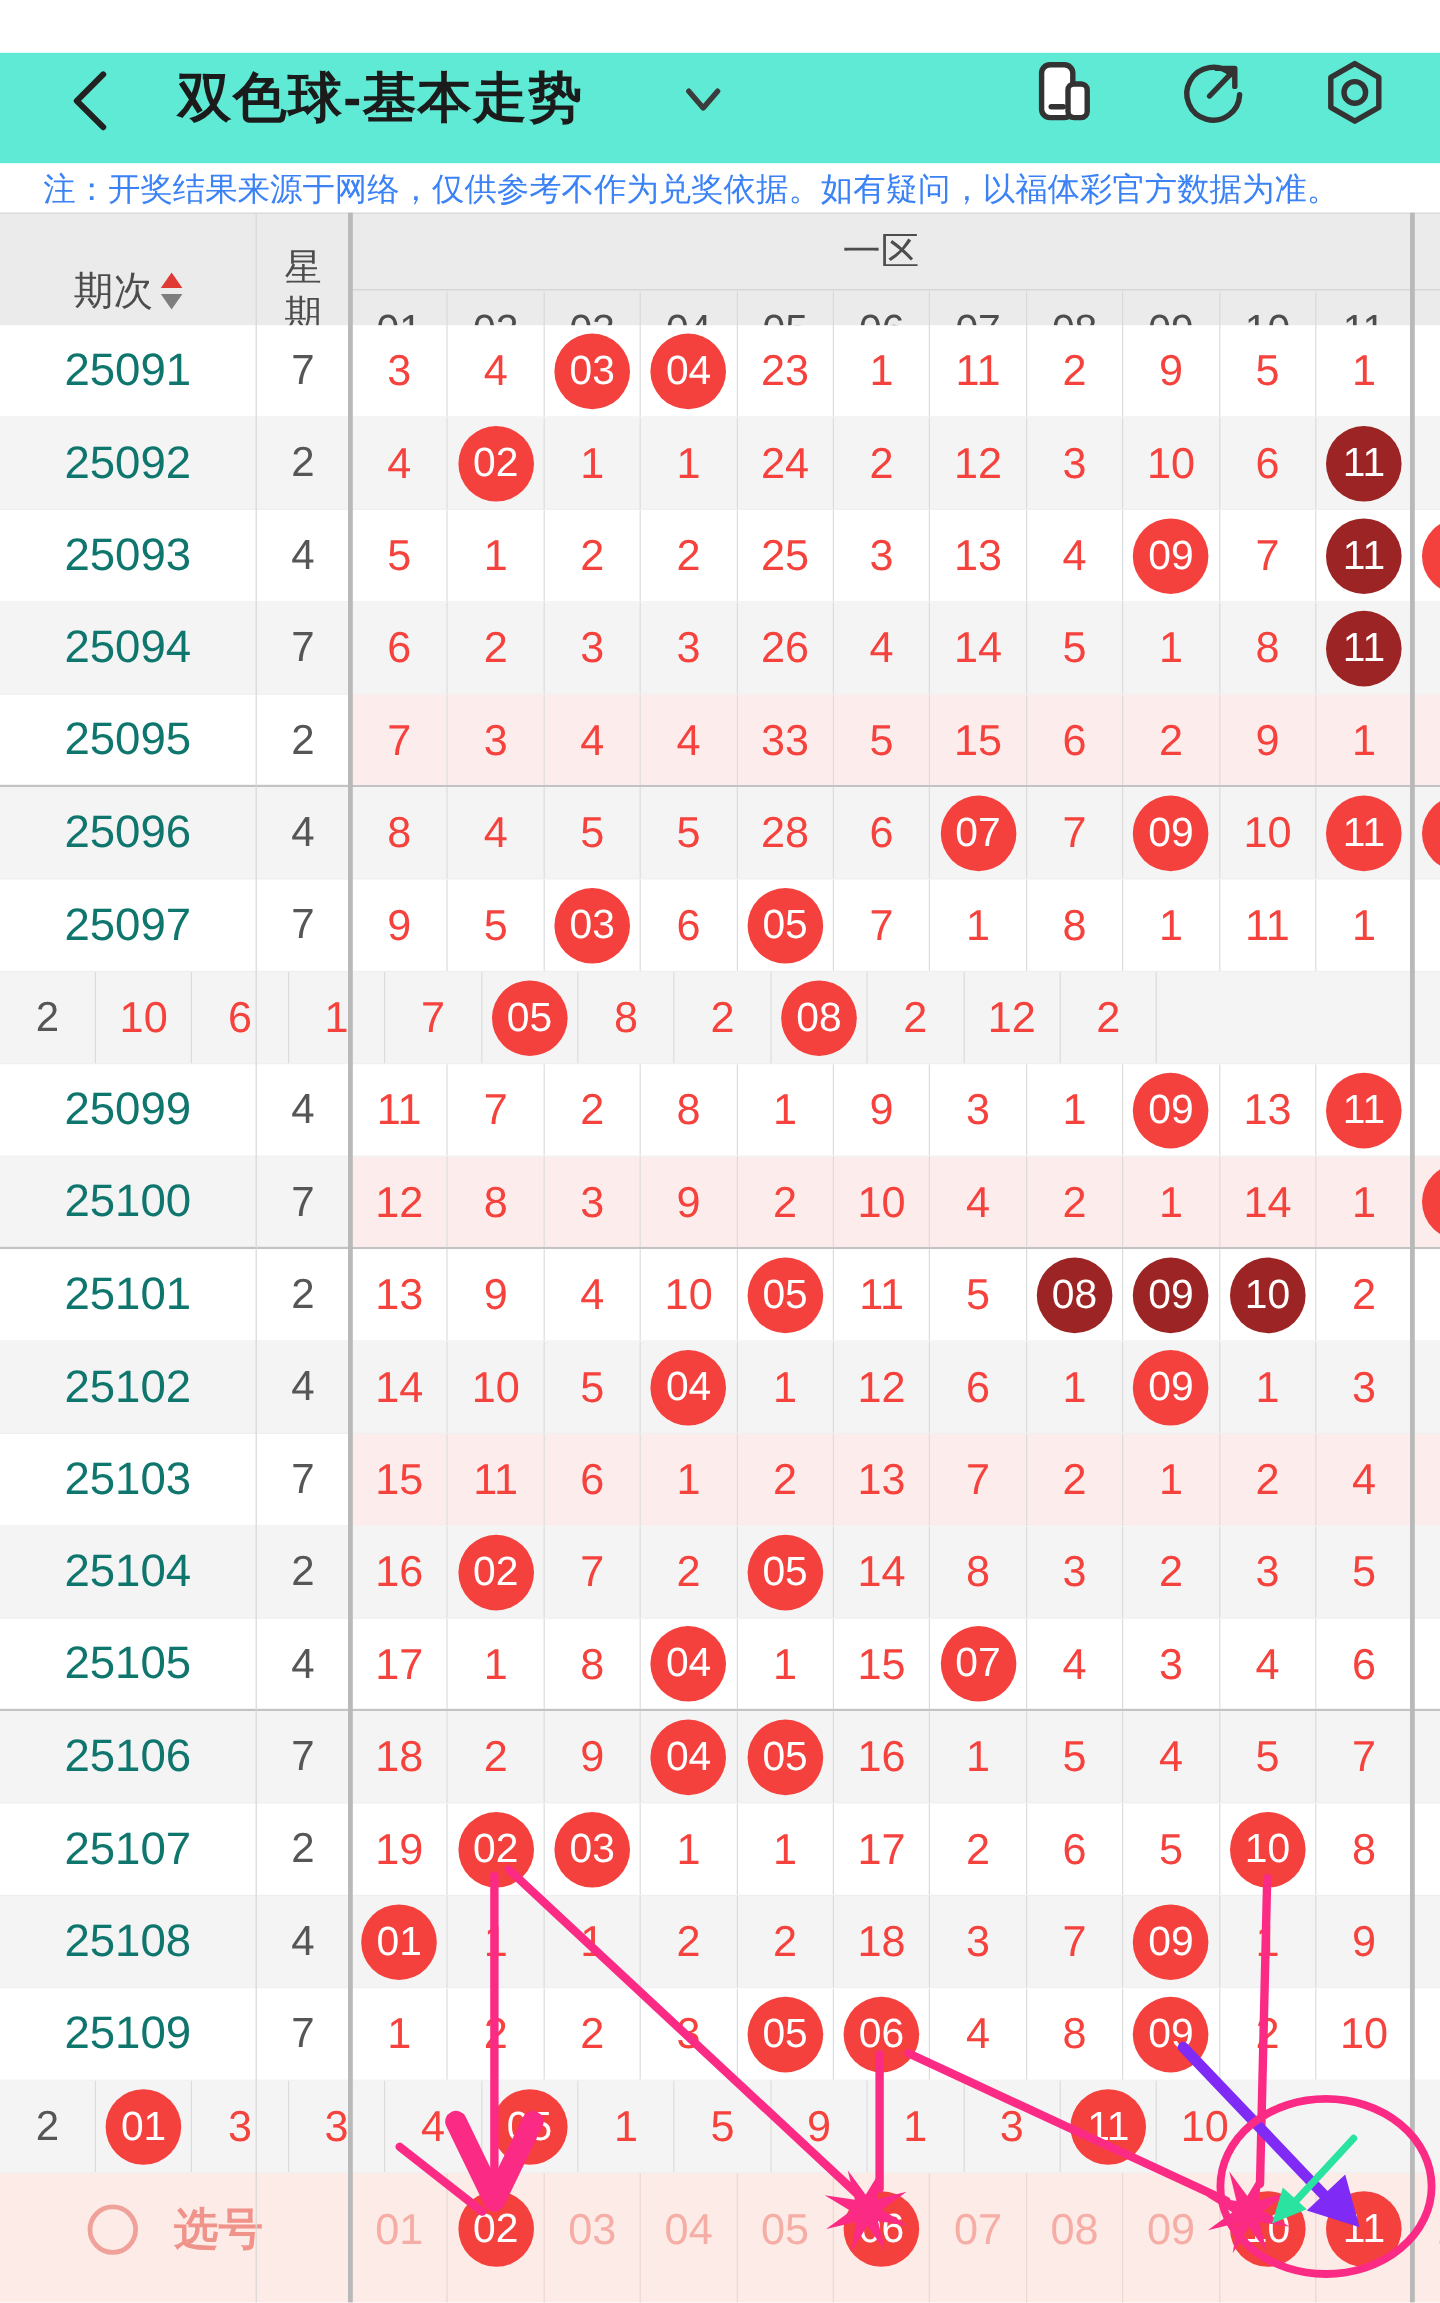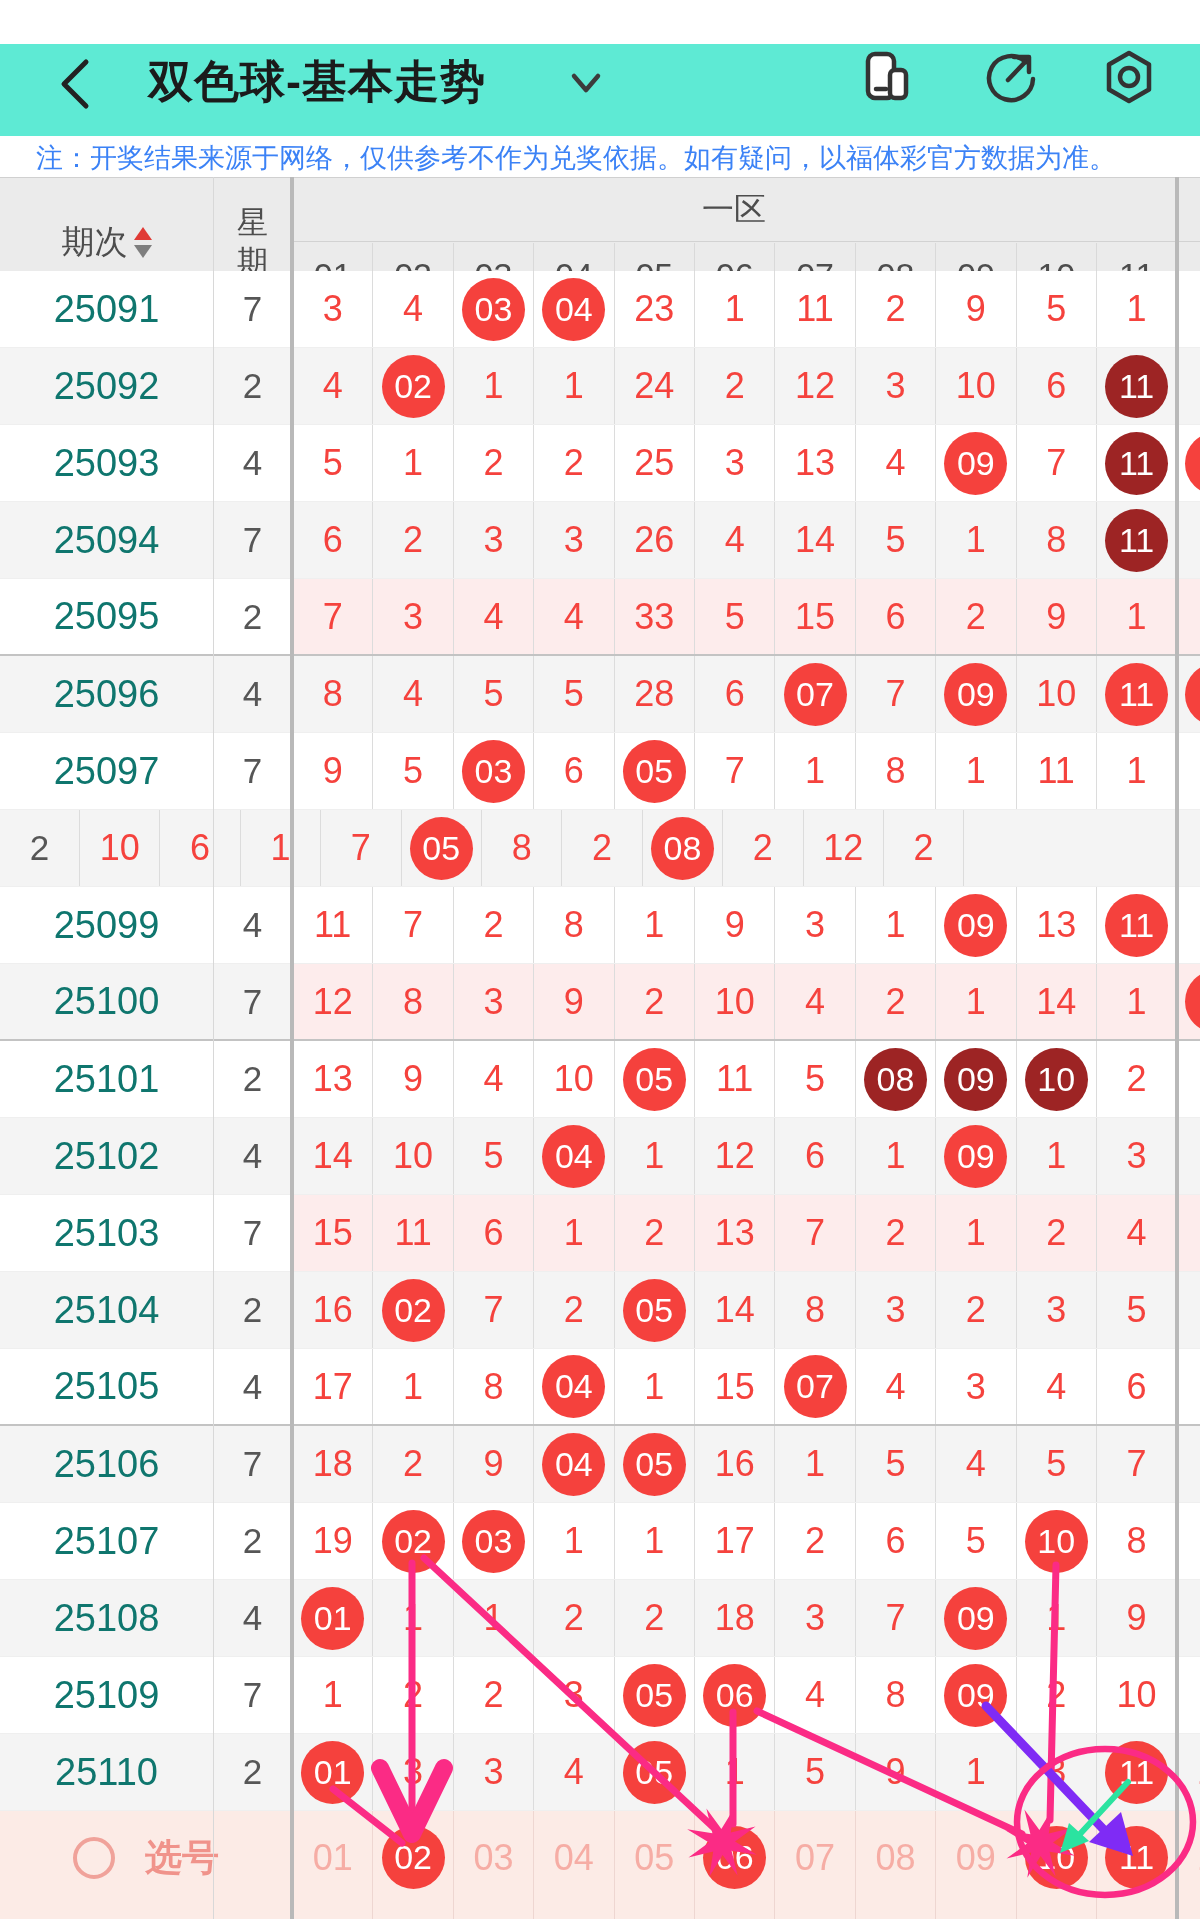--- a/index.html
+++ b/index.html
@@ -505,21 +505,20 @@
           <div class="ncell">4</div>
           <div class="ncell">8</div>
           <div class="ncell">
             <span class="ball">09</span>
           </div>
           <div class="ncell">2</div>
           <div class="ncell">10</div>
           <div class="ncell"></div>
         </div>
         <div class="row even">
-          <div class="pcell">25110</div>
           <div class="wcell">2</div>
           <div class="ncell">
             <span class="ball">01</span>
           </div>
           <div class="ncell">3</div>
           <div class="ncell">3</div>
           <div class="ncell">4</div>
           <div class="ncell">
             <span class="ball">05</span>
           </div>

